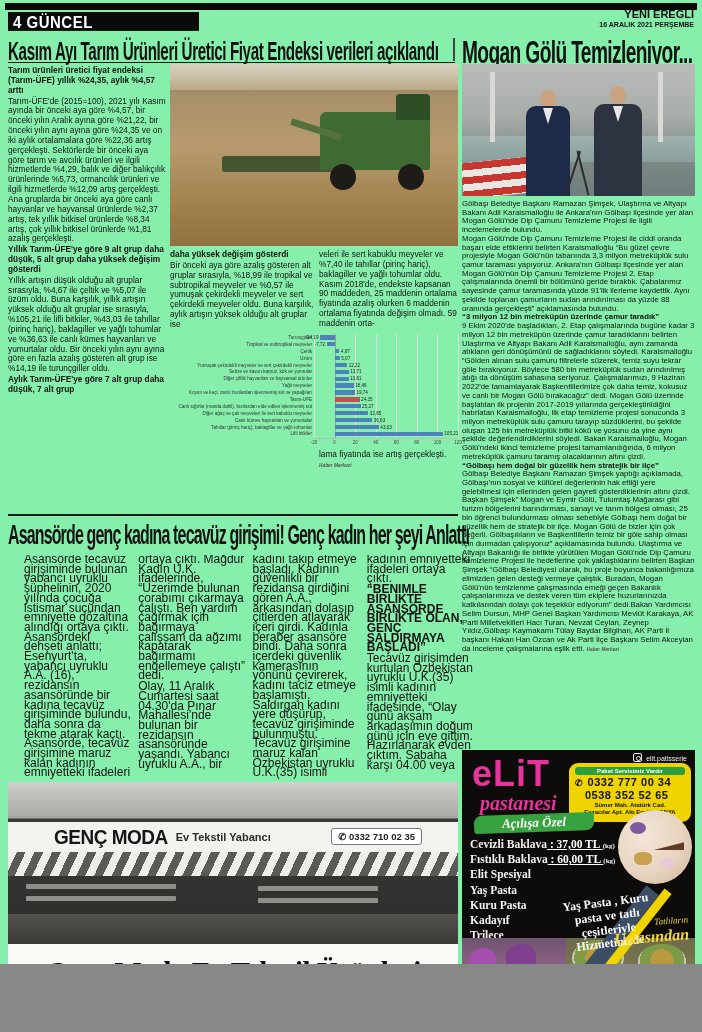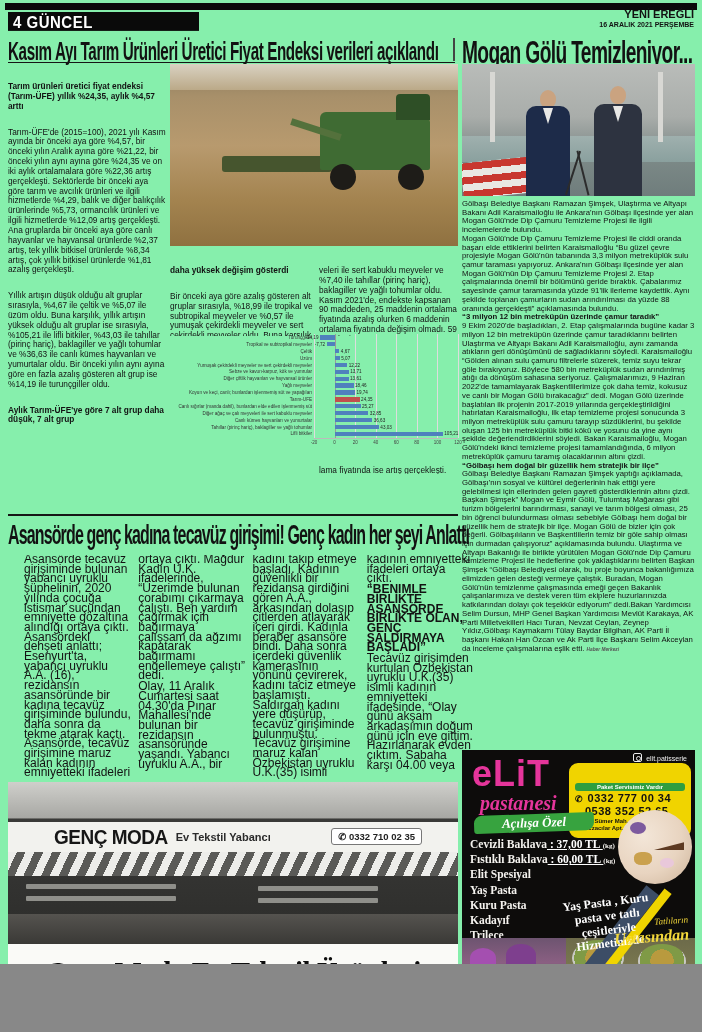--- a/index.html
+++ b/index.html
@@ -14,21 +14,21 @@
   .papername{font-size:11px;font-weight:bold;}
   .paperdate{font-size:7px;font-weight:bold;}
   
   .hl-wrap{position:absolute;white-space:nowrap;font-weight:bold;transform-origin:top left;}
   #headline1{left:8px;top:37px;font-size:19px;letter-spacing:-.5px;transform:scale(.80,1.35);}
   #headline2{left:462px;top:34px;font-size:24px;letter-spacing:-.8px;transform:scale(.80,1.30);}
   .vdiv{position:absolute;left:453px;top:38px;width:2px;height:23px;background:#444;}
   .rule{position:absolute;background:#161616;}
   
   .a1col{position:absolute;font-size:8.3px;line-height:9.85px;overflow:hidden;}
-  .a1col p{margin:16px 0 1px 0;}
+  .a1col p{margin:0 0 1px 0;}
   .b{font-weight:bold;}
   #a1c1{left:8px;top:66px;width:159px;height:448px;}
   #a1c2{left:170px;top:250px;width:145px;height:86px;}
   #a1c3{left:319px;top:250px;width:139px;height:86px;}
   #a1c2b{left:170px;top:450px;width:145px;height:24px;}
   #a1c3b{left:319px;top:450px;width:139px;height:24px;}
   .byline{font-size:4.8px;font-weight:bold;color:#555;font-style:italic;}
   
   #photo1{position:absolute;left:170px;top:64px;width:288px;height:182px;overflow:hidden;
           background:linear-gradient(180deg,#8a7a5c 0%,#a8906a 18%,#b89a6e 45%,#a3834f 75%,#8f7140 100%);}
@@ -86,21 +86,21 @@
   #mgtext p{margin:0;}
   
   #elit{position:absolute;left:462px;top:750px;width:233px;height:278px;background:#0d0c0b;overflow:hidden;color:#fff;}
   .el-logo{position:absolute;left:10px;top:6px;font-size:36px;font-weight:bold;color:#e5359b;letter-spacing:1px;line-height:1;}
   .el-logo2{position:absolute;left:18px;top:42px;font-family:"Liberation Serif",serif;font-style:italic;font-weight:bold;
             font-size:20px;color:#e5359b;}
   .el-insta{position:absolute;right:8px;top:3px;font-size:7px;color:#eee;}
   .el-iicon{display:inline-block;width:7px;height:7px;border:1px solid #eee;border-radius:2px;position:relative;vertical-align:-1px;margin-right:2px;}
   .el-iicon::after{content:"";position:absolute;left:1.5px;top:1.5px;width:3px;height:3px;border:1px solid #eee;border-radius:50%;}
   .el-bubble{position:absolute;right:4px;top:13px;width:110px;background:#f0d400;border-radius:9px;border:2px solid #f0d400;
-             padding:18px 4px 3px 4px;color:#111;}
+             padding:2px 4px 3px 4px;color:#111;}
   .el-badge{display:block;background:#2f9e3f;color:#fff;font-size:6px;font-weight:bold;text-align:center;border-radius:3px;padding:1px 0;margin-bottom:1px;}
   .el-phone{font-size:11px;font-weight:bold;letter-spacing:.5px;line-height:1.15;white-space:nowrap;}
   .el-addr{font-size:6px;font-weight:bold;text-align:center;line-height:1.2;margin-top:1px;}
   .el-phoneicon{font-size:9px;margin-right:1px;}
   .el-banner{position:absolute;left:12px;top:64px;width:120px;background:#37a33f;color:#fff;text-align:center;
              font-family:"Liberation Serif",serif;font-style:italic;font-weight:bold;font-size:13px;
              border-radius:8px 3px 8px 3px;transform:rotate(-2deg);padding:1px 0;}
   .el-menu{position:absolute;left:8px;top:88px;width:158px;}
   .el-item{font-family:"Liberation Serif",serif;font-weight:bold;font-size:11.5px;color:#f4f2ee;
            height:15.2px;white-space:nowrap;}
@@ -146,40 +146,41 @@
   </div>
 
   <div class="hl-wrap" id="headline1">Kasım Ayı Tarım Ürünleri Üretici Fiyat Endeksi verileri açıklandı</div>
   <div class="vdiv"></div>
   <div class="hl-wrap" id="headline2">Mogan Gölü Temizleniyor...</div>
   <div class="rule" style="left:8px;top:62px;width:447px;height:1px;"></div>
 
   <div class="a1col" id="a1c1">
     <p class="b">Tarım ürünleri üretici fiyat endeksi (Tarım-ÜFE) yıllık %24,35, aylık %4,57 arttı</p>
     <p>Tarım-ÜFE'de (2015=100), 2021 yılı Kasım ayında bir önceki aya göre %4,57, bir önceki yılın Aralık ayına göre %21,22, bir önceki yılın aynı ayına göre %24,35 ve on iki aylık ortalamalara göre %22,36 artış gerçekleşti. Sektörlerde bir önceki aya göre tarım ve avcılık ürünleri ve ilgili hizmetlerde %4,29, balık ve diğer balıkçılık ürünlerinde %5,73, ormancılık ürünleri ve ilgili hizmetlerde %12,09 artış gerçekleşti. Ana gruplarda bir önceki aya göre canlı hayvanlar ve hayvansal ürünlerde %2,37 artış, tek yıllık bitkisel ürünlerde %8,34 artış, çok yıllık bitkisel ürünlerde %1,81 azalış gerçekleşti.</p>
+    <p class="b">Yıllık Tarım-ÜFE'ye göre 9 alt grup daha düşük, 5 alt grup daha yüksek değişim gösterdi</p>
     <p>Yıllık artışın düşük olduğu alt gruplar sırasıyla, %4,67 ile çeltik ve %5,07 ile üzüm oldu. Buna karşılık, yıllık artışın yüksek olduğu alt gruplar ise sırasıyla, %105,21 ile lifli bitkiler, %43,03 ile tahıllar (pirinç hariç), baklagiller ve yağlı tohumlar ve %36,63 ile canlı kümes hayvanları ve yumurtalar oldu. Bir önceki yılın aynı ayına göre en fazla azalış gösteren alt grup ise %14,19 ile turunçgiller oldu.</p>
     <p class="b">Aylık Tarım-ÜFE'ye göre 7 alt grup daha düşük, 7 alt grup</p>
   </div>
 
   <div id="photo1">
     <div class="sky"></div>
     <div class="harv-header"></div>
     <div class="harv-body"></div>
     <div class="harv-cab"></div>
     <div class="harv-auger"></div>
     <div class="harv-wheel" style="left:160px;"></div>
     <div class="harv-wheel" style="left:228px;"></div>
   </div>
 
   <div class="a1col" id="a1c2">
     <p class="b">daha yüksek değişim gösterdi</p>
     <p>Bir önceki aya göre azalış gösteren alt gruplar sırasıyla, %18,99 ile tropikal ve subtropikal meyveler ve %0,57 ile yumuşak çekirdekli meyveler ve sert çekirdekli meyveler oldu. Buna karşılık, aylık artışın yüksek olduğu alt gruplar ise</p>
   </div>
   <div class="a1col" id="a1c3">
-    <p>veleri ile sert kabuklu meyveler ve %7,40 ile tahıllar (pirinç hariç), baklagiller ve yağlı tohumlar oldu. Kasım 2021'de, endekste kapsanan 90 maddeden, 25 maddenin ortalama fiyatında azalış olurken 6 maddenin ortalama fiyatında değişim olmadı. 59 maddenin orta-</p>
+    <p>veleri ile sert kabuklu meyveler ve %7,40 ile tahıllar (pirinç hariç), baklagiller ve yağlı tohumlar oldu. Kasım 2018'de, endekste kapsanan 90 maddeden, 25 maddenin ortalama fiyatında azalış olurken 6 maddenin ortalama fiyatında değişim olmadı. 59 maddenin orta-</p>
   </div>
 
   <div id="chart">
       <div class="cgrid" style="left: 142px; height: 103.5px;"></div>
       <div class="czero" style="left: 162.571px; height: 103.5px;"></div>
       <div class="cgrid" style="left: 183.143px; height: 103.5px;"></div>
       <div class="cgrid" style="left: 203.714px; height: 103.5px;"></div>
       <div class="cgrid" style="left: 224.286px; height: 103.5px;"></div>
       <div class="cgrid" style="left: 244.857px; height: 103.5px;"></div>
       <div class="cgrid" style="left: 265.429px; height: 103.5px;"></div>

